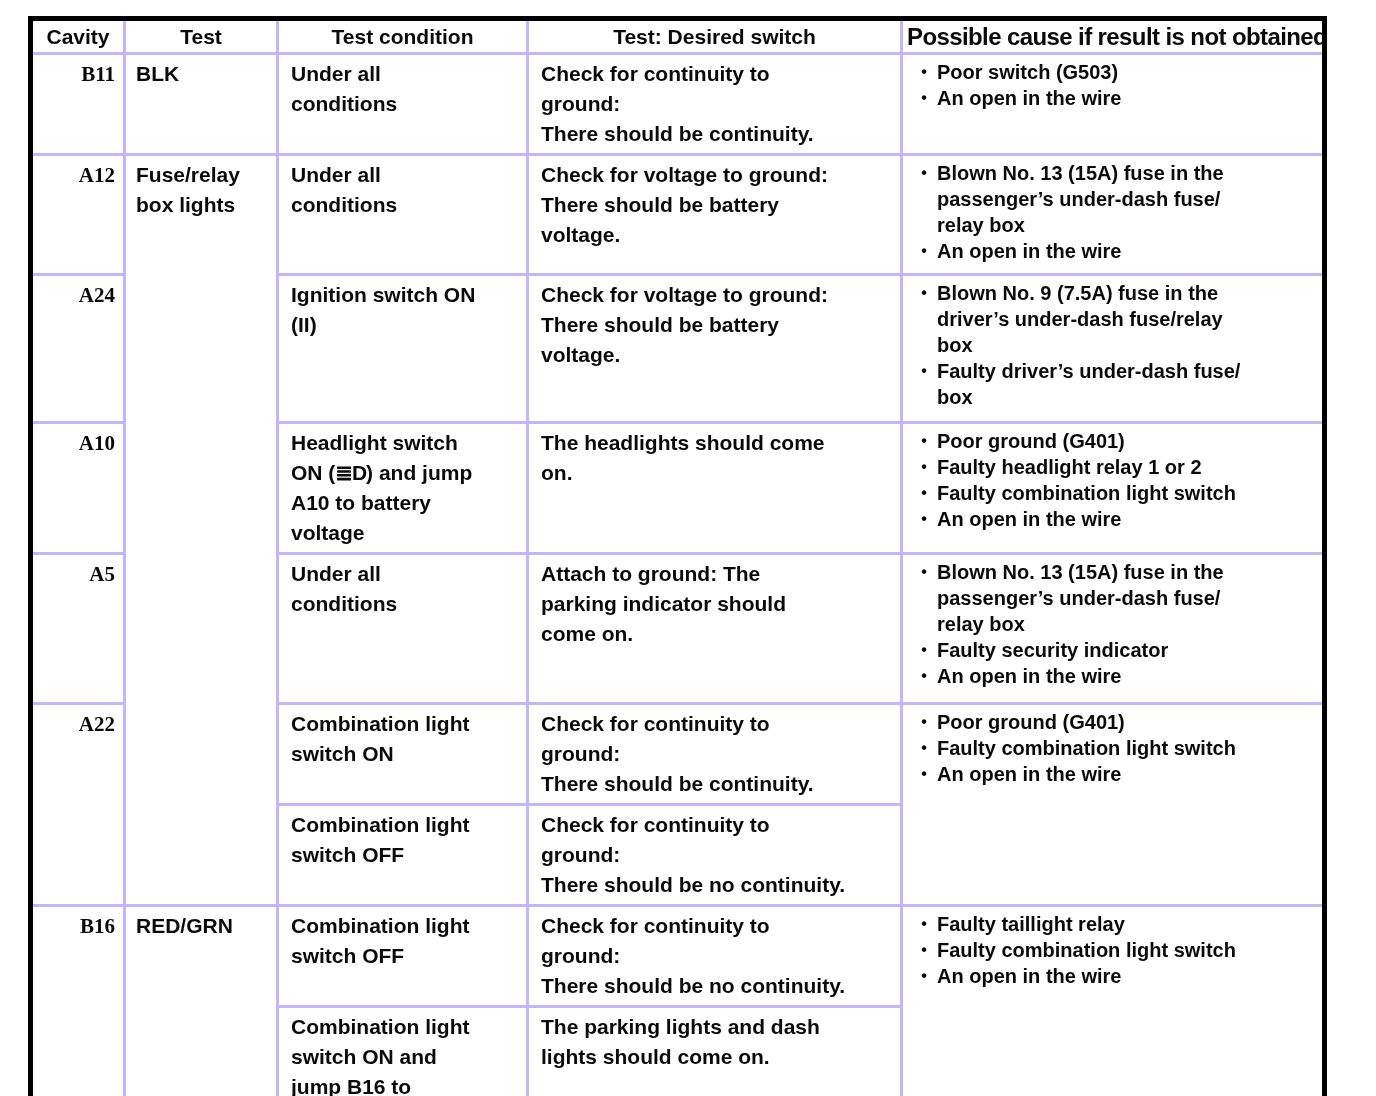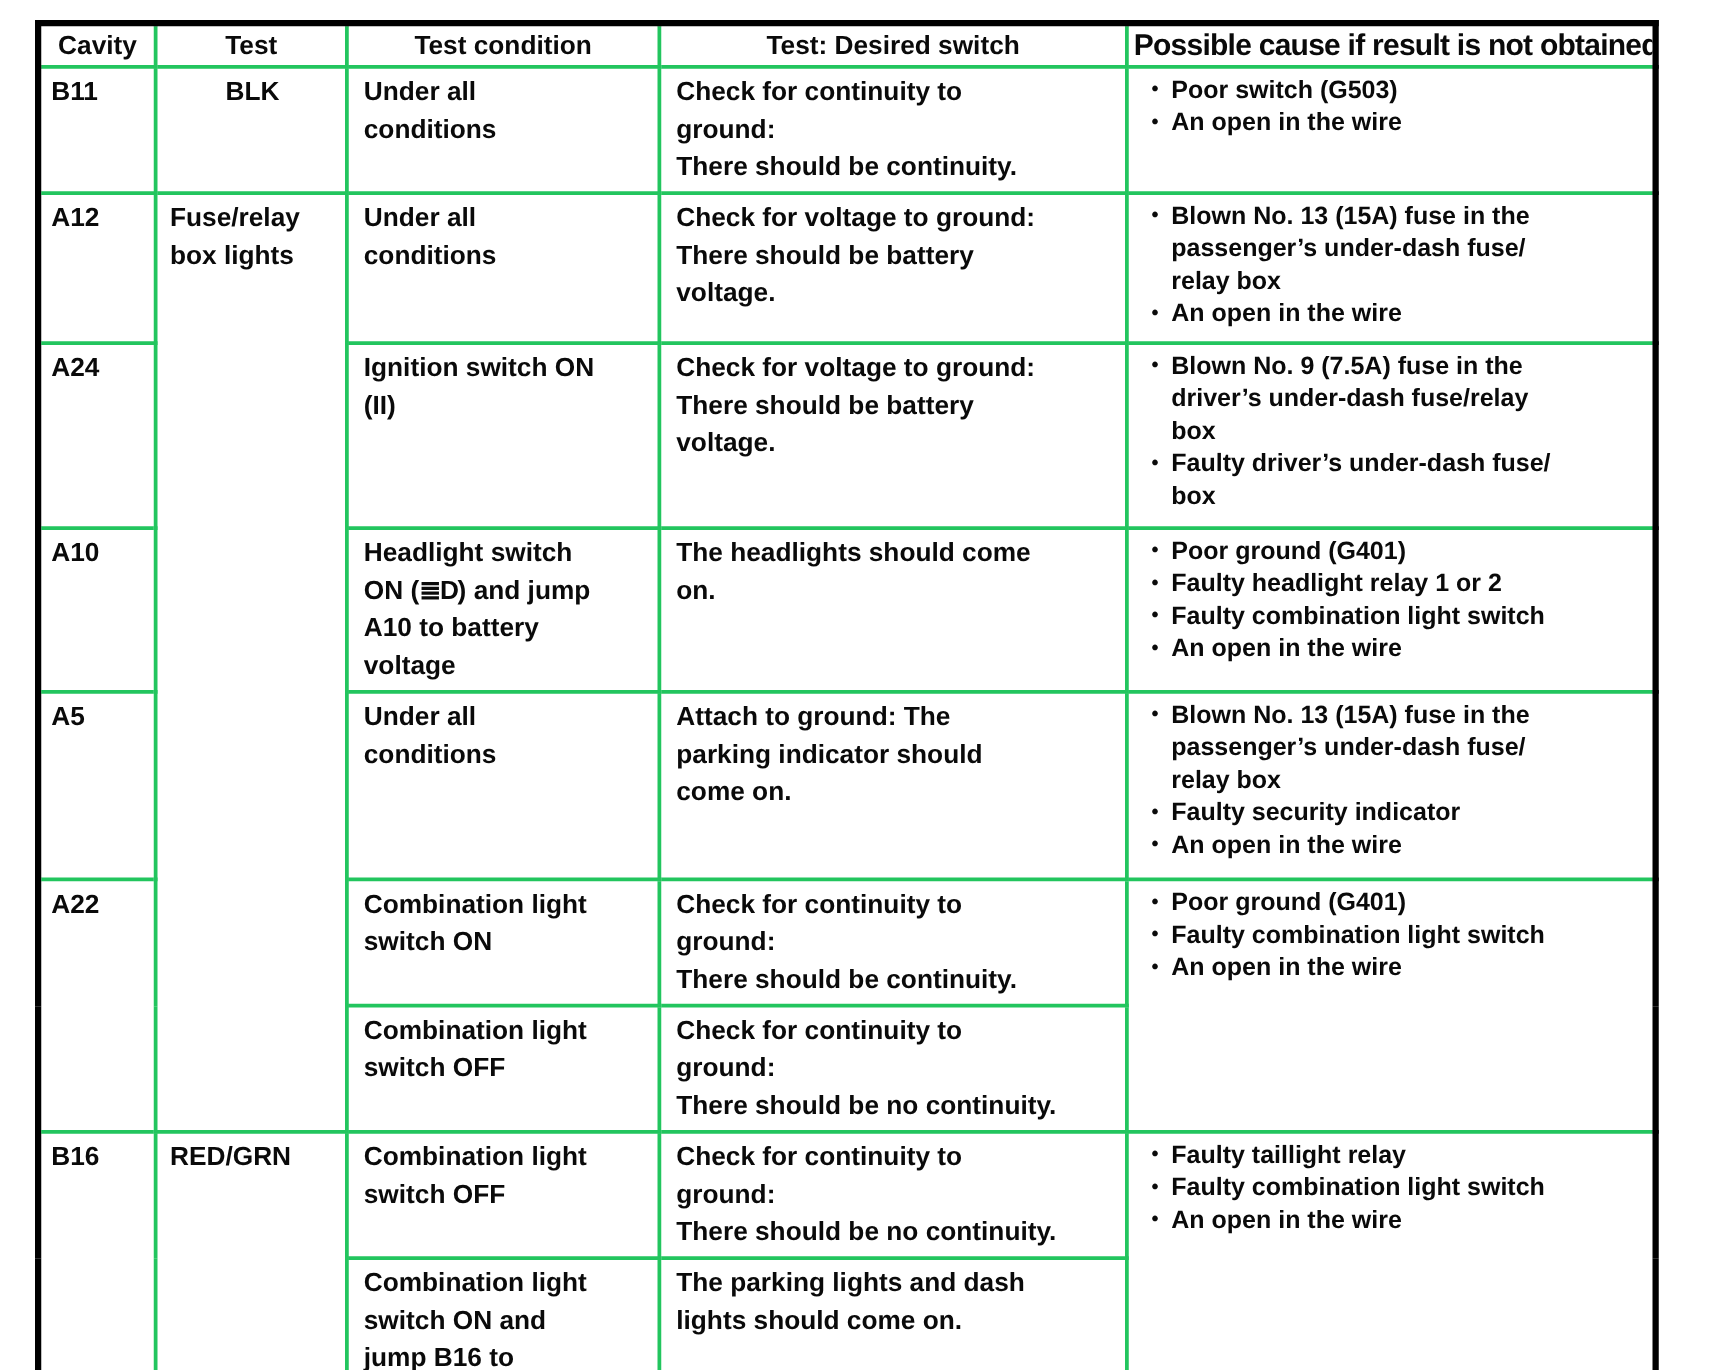--- a/index.html
+++ b/index.html
@@ -12,40 +12,40 @@
     border-collapse:collapse;table-layout:fixed;
     position:absolute;left:28px;top:16px;width:1294px;
     border:5px solid #000;background:#fff;
   }
   col.c-cavity{width:94px}
   col.c-wire{width:153px}
   col.c-cond{width:250px}
   col.c-result{width:374px}
   col.c-cause{width:423px}
   th,td{
-    border:3px solid #22c55e;vertical-align:top;
+    border:3px solid #c4b5fd;vertical-align:top;
     font-size:21px;line-height:30px;padding:4px 8px;
   }
   th{
     text-align:center;padding:2px 4px;line-height:27px;white-space:nowrap;overflow:hidden;
   }
   th.th-cause{letter-spacing:-0.6px;font-size:24px;}
   tr.h-row{height:33px}
   tr.r-b11{height:92px}
   tr.r-a12{height:120px}
   tr.r-a24{height:148px}
   tr.r-a10{height:120px}
   tr.r-a5{height:150px}
   tr.r-a22a{height:90px}
   tr.r-a22b{height:90px}
   tr.r-b16a{height:90px}
   tr.r-b16b{height:122px}
-  td.cavity{text-align:left;padding-top:4px;}
+  td.cavity{text-align:right;padding-top:4px;font-family:Liberation Serif, serif;}
   td.wire{white-space:pre-line;padding-left:10px;}
-  td.wire.center{text-align:center;margin-left:41px;}
+  td.wire.center{margin-left:41px;}
   td.cond{white-space:pre-line;padding:4px 6px 4px 12px;}
   td.result{white-space:pre-line;padding:4px 6px 4px 12px;}
   td.cause{padding:4px 6px 4px 8px;font-size:20px;line-height:26px;}
   .cause-item{display:flex;align-items:flex-start;}
   .cause-item .dot{flex:0 0 26px;text-align:center;font-size:16px;line-height:26px;}
   .cause-item .cause-text{flex:1;white-space:pre-line;}
   .hl-icon{letter-spacing:-1px;}
 </style>
 </head>
 <body>

